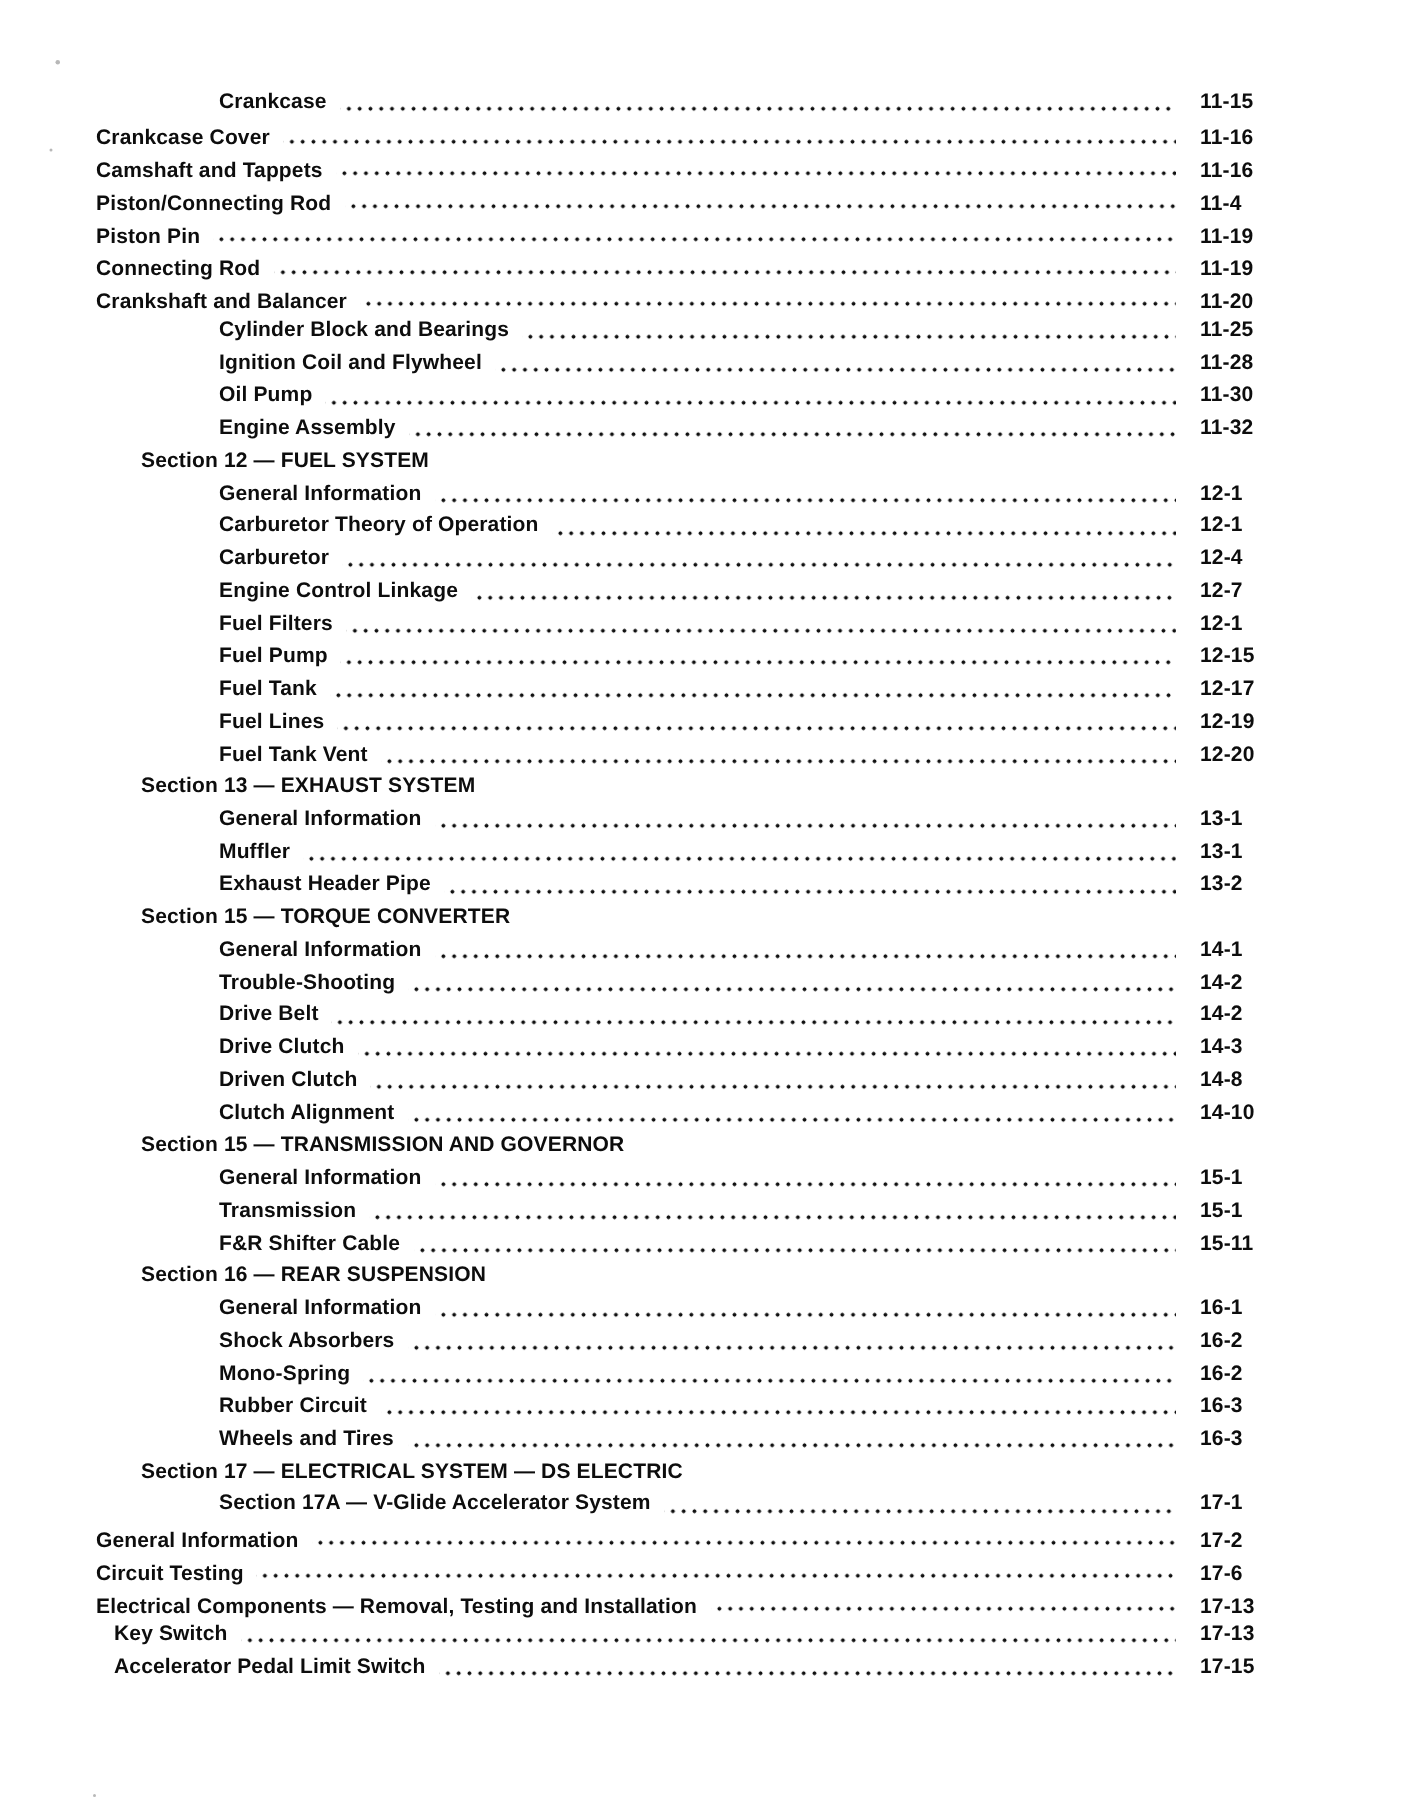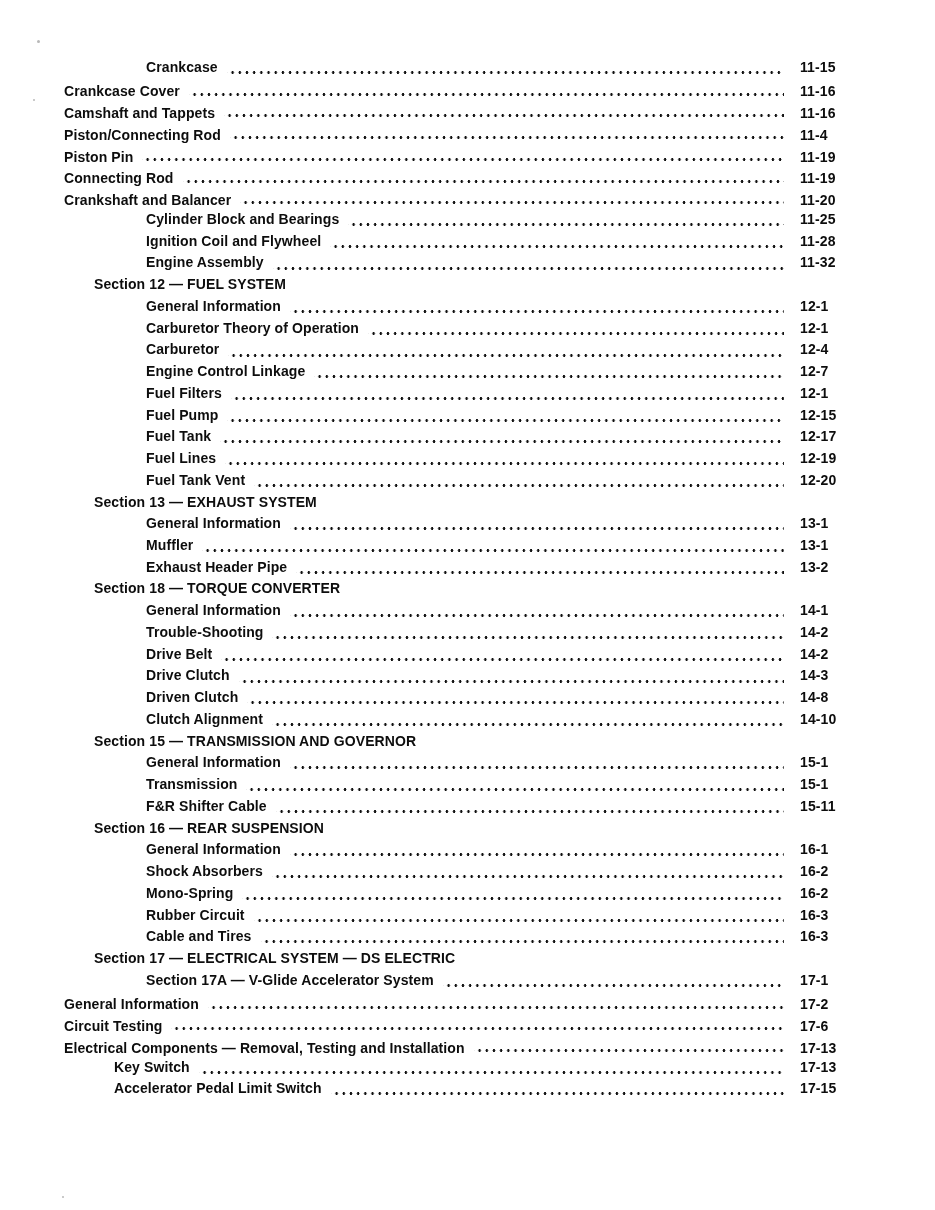--- a/index.html
+++ b/index.html
@@ -27,21 +27,21 @@
     display: flex;
     align-items: center;
     height: 21.74px;
     font-size: 14px;
     letter-spacing: 0.1px;
     white-space: nowrap;
   }
   .level-0 { padding-left: 94px; }
   .level-1 { padding-left: 109px; margin-left: 37px; }
   .level-2 { padding-left: 64px; align-items: flex-end; }
-  .level-3 { padding-left: 114px; }
+  .level-3 { padding-left: 76px; }
   .label {
     flex: 0 0 auto;
   }
   .leader {
     flex: 1 1 auto;
     align-self: stretch;
     margin-left: 9px;
     margin-right: 16px;
     background-image: radial-gradient(circle, #101010 1.15px, rgba(0,0,0,0) 1.5px);
     background-size: 7.2px 7.2px;
@@ -108,20 +108,25 @@
         <span class="label">Cylinder Block and Bearings</span>
         <span class="leader"></span>
         <span class="pagenum">11-25</span>
       </div>
       <div class="row level-1">
         <span class="label">Ignition Coil and Flywheel</span>
         <span class="leader"></span>
         <span class="pagenum">11-28</span>
       </div>
       <div class="row level-1">
+        <span class="label">Oil Pump</span>
+        <span class="leader"></span>
+        <span class="pagenum">11-30</span>
+      </div>
+      <div class="row level-1">
         <span class="label">Engine Assembly</span>
         <span class="leader"></span>
         <span class="pagenum">11-32</span>
       </div>
       <div class="row level-0">
         <span class="label">Section 12 — FUEL SYSTEM</span>
       </div>
       <div class="row level-1">
         <span class="label">General Information</span>
         <span class="leader"></span>
@@ -179,21 +184,21 @@
         <span class="label">Muffler</span>
         <span class="leader"></span>
         <span class="pagenum">13-1</span>
       </div>
       <div class="row level-1">
         <span class="label">Exhaust Header Pipe</span>
         <span class="leader"></span>
         <span class="pagenum">13-2</span>
       </div>
       <div class="row level-0">
-        <span class="label">Section 18 — TORQUE CONVERTER</span>
+        <span class="label">Section 15 — TORQUE CONVERTER</span>
       </div>
       <div class="row level-1">
         <span class="label">General Information</span>
         <span class="leader"></span>
         <span class="pagenum">14-1</span>
       </div>
       <div class="row level-1">
         <span class="label">Trouble-Shooting</span>
         <span class="leader"></span>
         <span class="pagenum">14-2</span>
@@ -253,21 +258,21 @@
         <span class="label">Mono-Spring</span>
         <span class="leader"></span>
         <span class="pagenum">16-2</span>
       </div>
       <div class="row level-1">
         <span class="label">Rubber Circuit</span>
         <span class="leader"></span>
         <span class="pagenum">16-3</span>
       </div>
       <div class="row level-1">
-        <span class="label">Cable and Tires</span>
+        <span class="label">Wheels and Tires</span>
         <span class="leader"></span>
         <span class="pagenum">16-3</span>
       </div>
       <div class="row level-0">
         <span class="label">Section 17 — ELECTRICAL SYSTEM — DS ELECTRIC</span>
       </div>
       <div class="row level-1">
         <span class="label">Section 17A — V-Glide Accelerator System</span>
         <span class="leader"></span>
         <span class="pagenum">17-1</span>

